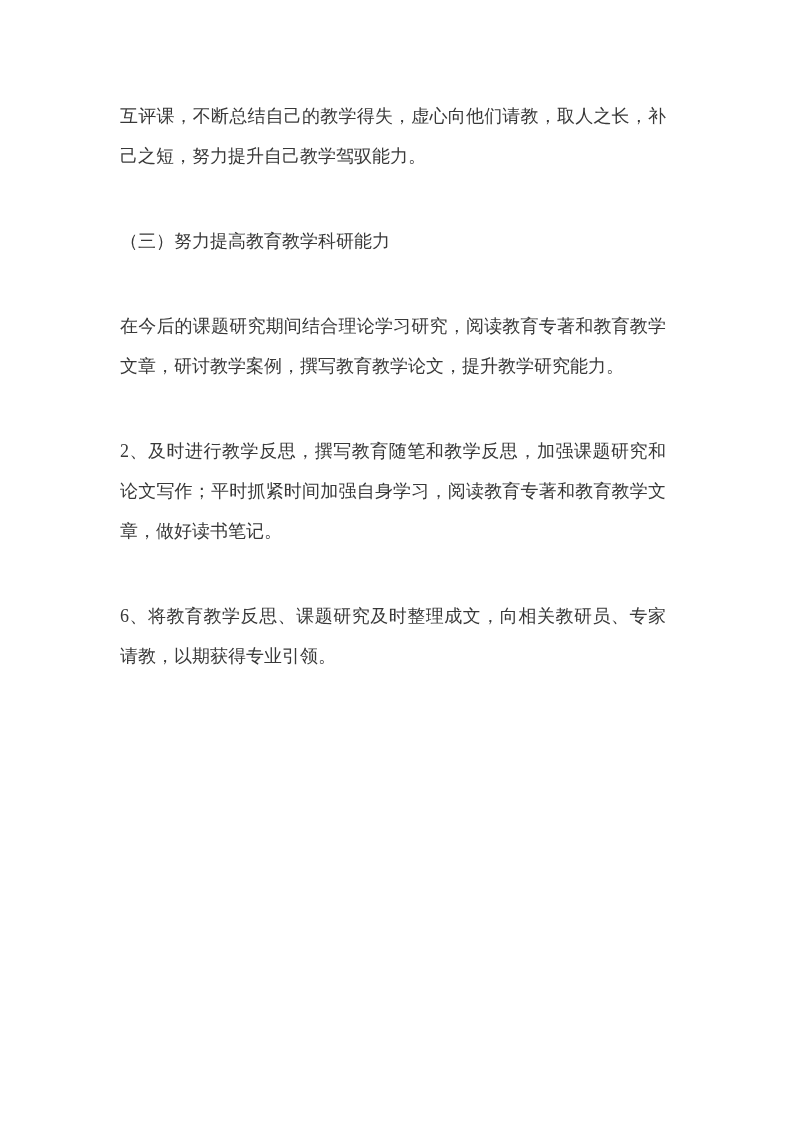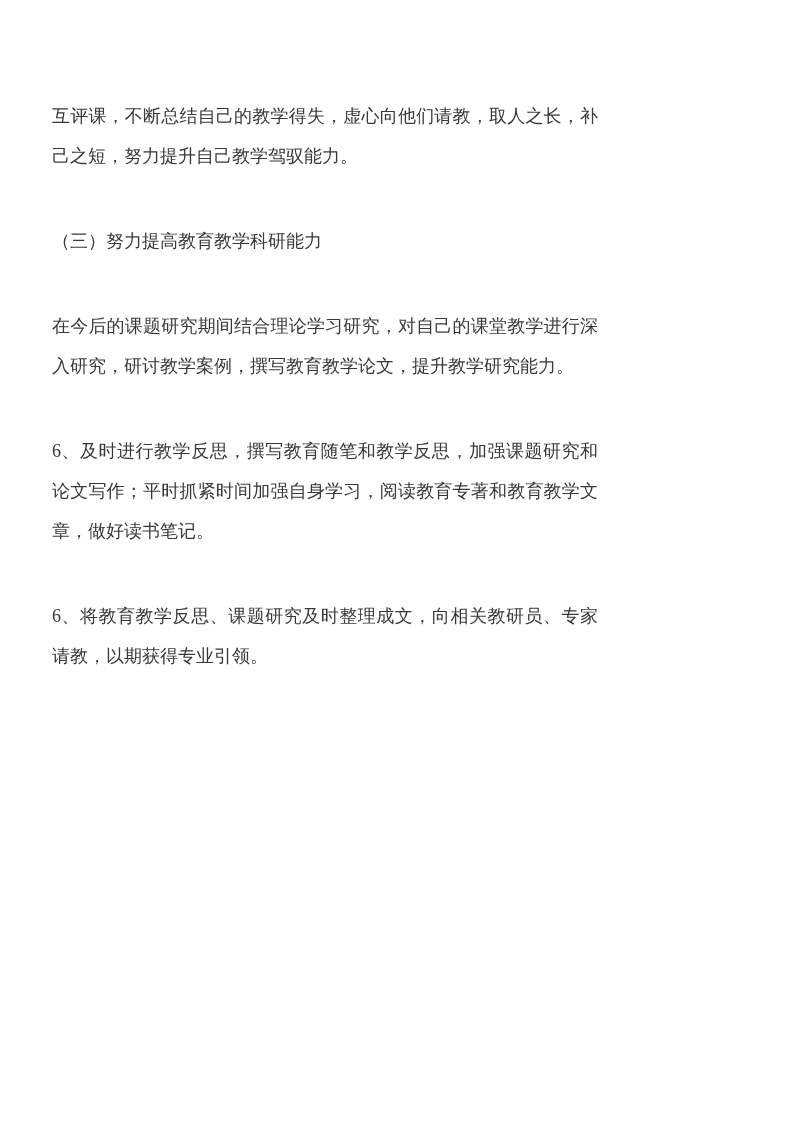--- a/index.html
+++ b/index.html
@@ -7,21 +7,21 @@
     padding: 0;
     background: #ffffff;
   }
   .page {
     position: relative;
     width: 718px;
     height: 1122px;
     background: #ffffff;
     overflow: hidden;
     box-sizing: border-box;
-    padding: 96px 0 0 52px;
+    padding: 96px 0 0 120px;
     font-family: "Liberation Serif", "DejaVu Serif", serif;
     color: #383838;
   }
   .para {
     width: 546px;
     margin: 0 0 45px 0;
     font-size: 18px;
     line-height: 40px;
     text-align: justify;
     text-align-last: left;
@@ -36,20 +36,20 @@
   }
 </style>
 </head>
 <body>
 
 <div class="page">
   <p class="para">互评课，不断总结自己的教学得失，虚心向他们请教，取人之长，补己之短，努力提升自己教学驾驭能力。</p>
 
   <p class="para heading">（三）努力提高教育教学科研能力</p>
 
-  <p class="para">在今后的课题研究期间结合理论学习研究，对自己的课堂教学进行深入研究，研讨教学案例，撰写教育教学论文，提升教学研究能力。</p>
+  <p class="para">在今后的课题研究期间结合理论学习研究，阅读教育专著和教育教学文章，研讨教学案例，撰写教育教学论文，提升教学研究能力。</p>
 
 
-  <p class="para">6、及时进行教学反思，撰写教育随笔和教学反思，加强课题研究和论文写作；平时抓紧时间加强自身学习，阅读教育专著和教育教学文章，做好读书笔记。</p>
+  <p class="para">2、及时进行教学反思，撰写教育随笔和教学反思，加强课题研究和论文写作；平时抓紧时间加强自身学习，阅读教育专著和教育教学文章，做好读书笔记。</p>
 
 
   <p class="para">6、将教育教学反思、课题研究及时整理成文，向相关教研员、专家请教，以期获得专业引领。</p>
 </div>
 
 </body></html>

